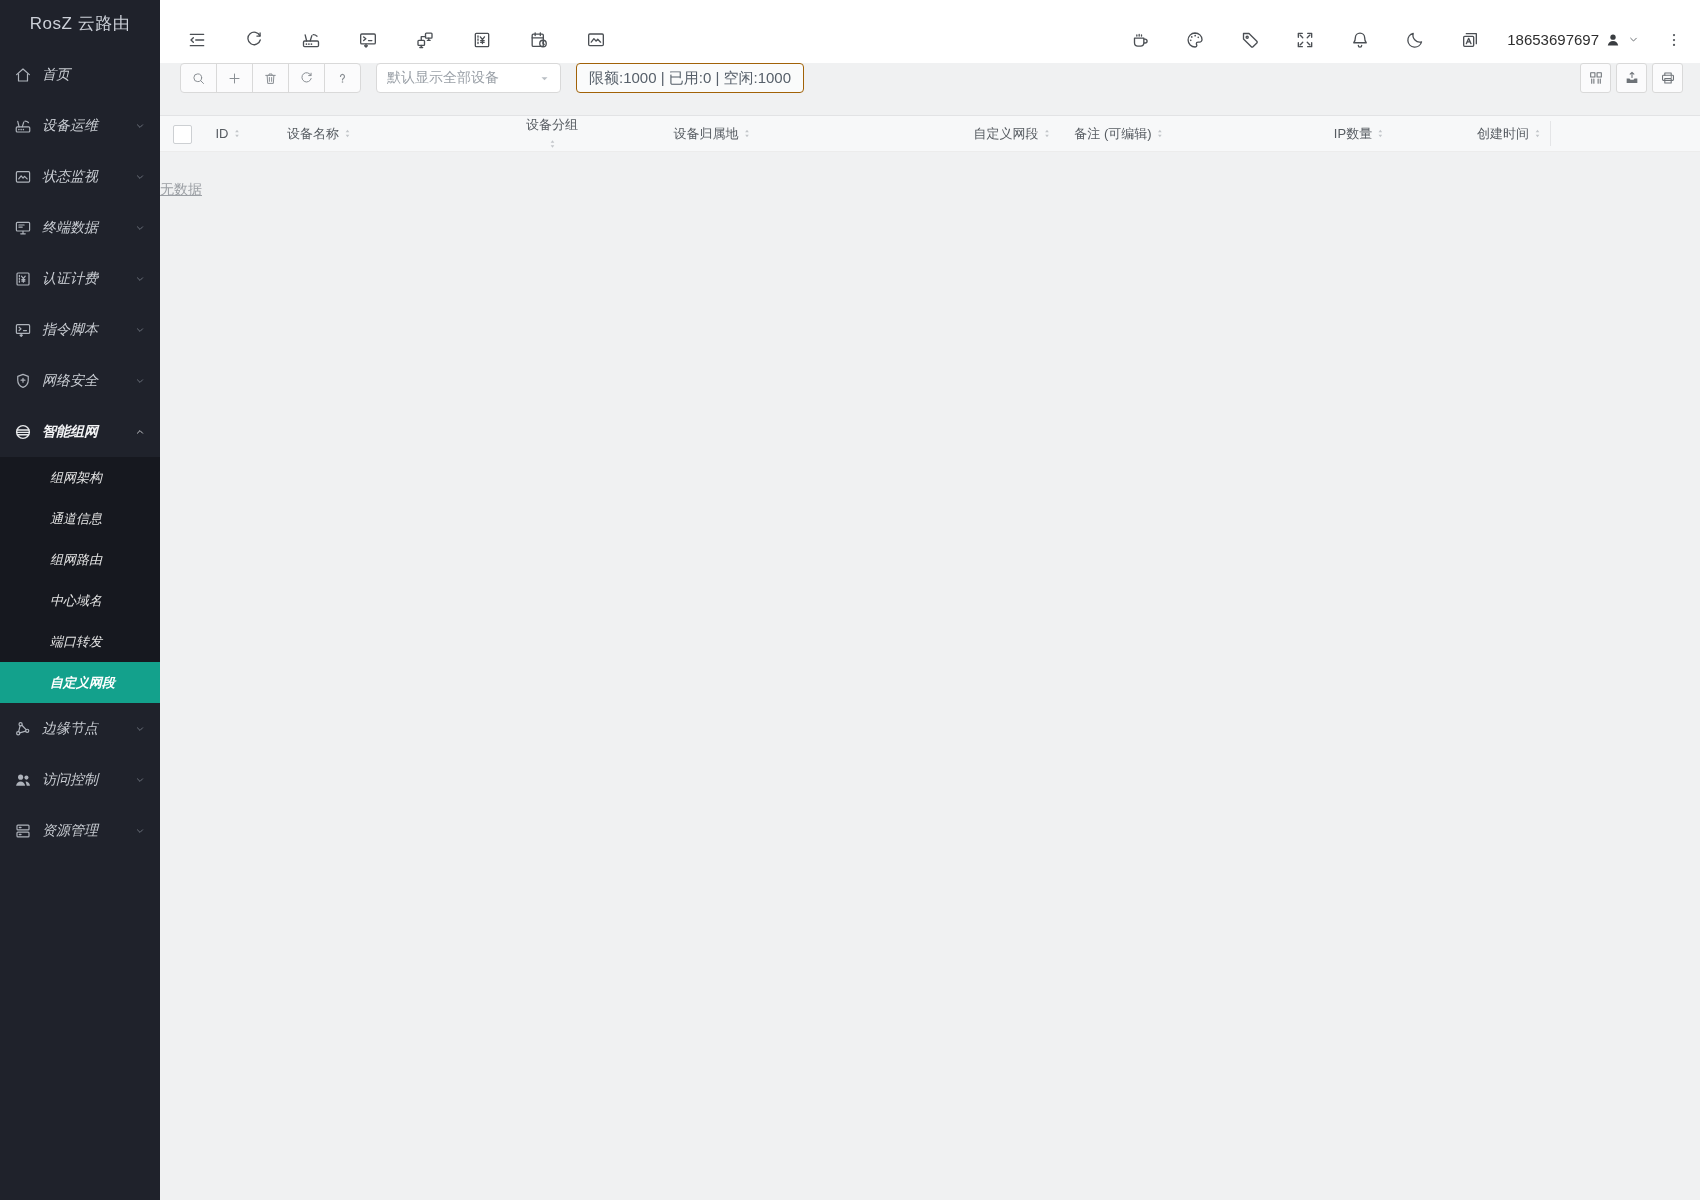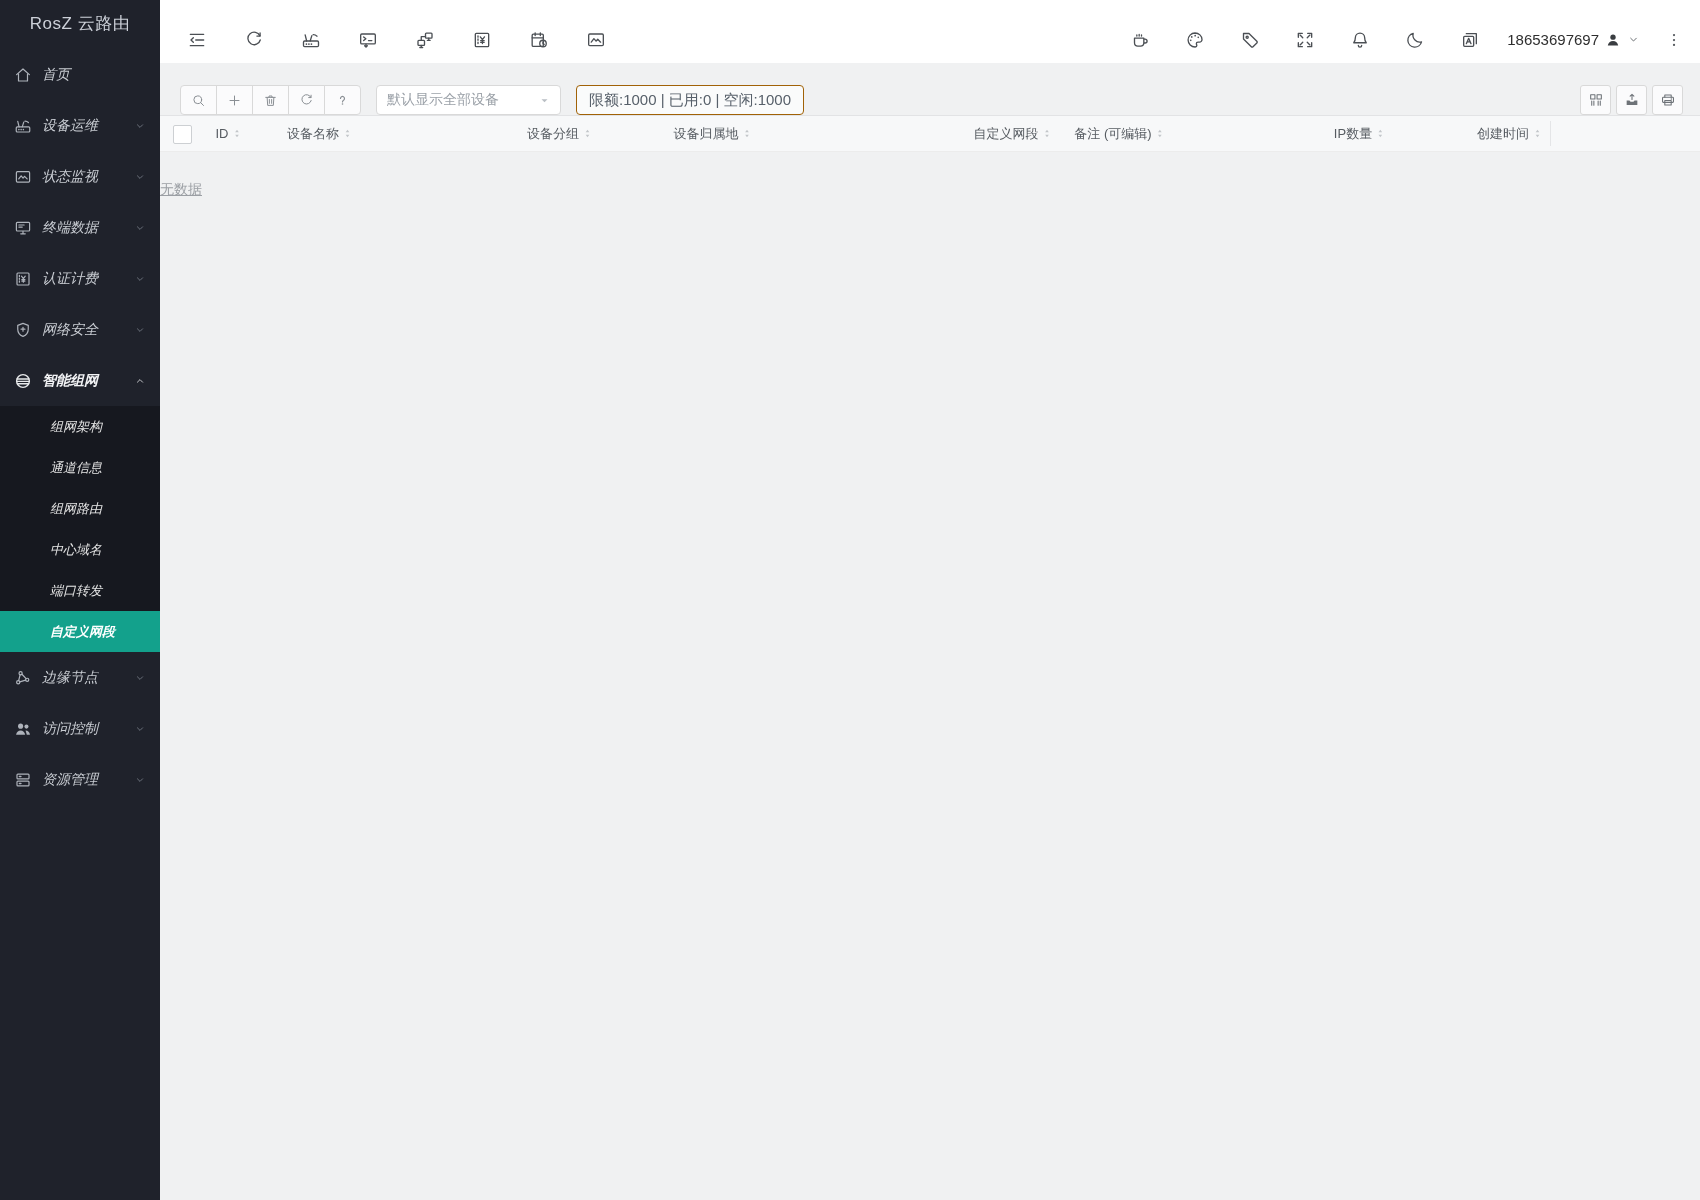--- a/index.html
+++ b/index.html
@@ -32,21 +32,21 @@
   .quick{display:flex;gap:27px;}
   .tright{margin-left:auto;display:flex;align-items:center;gap:22px;}
   .account{display:flex;align-items:center;gap:6px;cursor:pointer;color:#2e2e2e;}
   .account .phone{font-size:15px;}
   .account .ic{width:16px;height:16px;color:#3a3d41;}
   .account .chev{width:13px;height:13px;color:#55595e;}
   .kebab{width:24px;height:30px;border:none;background:none;padding:0;display:flex;align-items:center;justify-content:center;color:#55595e;cursor:pointer;}
   .kebab .ic{width:18px;height:18px;}
 
   
-  .toolbar{height:52px;display:flex;align-items:flex-end;padding:0 17px 0 20px;gap:15px;border-bottom:1px solid #e2e3e5;}
+  .toolbar{height:52px;display:flex;align-items:flex-start;padding:0 17px 0 20px;gap:15px;border-bottom:1px solid #e2e3e5;}
   .btn-group{display:flex;}
   .tbtn{width:37px;height:30px;background:#fbfbfc;border:1px solid #d9d9d9;display:flex;align-items:center;justify-content:center;color:#8a8f94;cursor:pointer;margin-left:-1px;padding:0;}
   .tbtn:first-child{margin-left:0;border-radius:4px 0 0 4px;}
   .tbtn:last-child{border-radius:0 4px 4px 0;}
   .tbtn .ic{width:15px;height:15px;}
   .select{width:163px;height:28px;background:#ffffff;border:1px solid #d9d9d9;border-radius:4px;display:flex;align-items:center;padding:0 10px;color:#9ba1a8;font-size:14px;cursor:pointer;}
   .select .caret{margin-left:auto;width:11px;height:11px;color:#b9bec4;}
   .quota{height:28px;border:1px solid #a16207;border-radius:4px;background:#fafbfb;display:flex;align-items:center;padding:0 12px;font-size:15px;color:#57606a;white-space:nowrap;}
   .tool-right{margin-left:auto;display:flex;gap:5px;}
   .tbtn2{width:31px;height:30px;background:#fbfbfc;border:1px solid #d9d9d9;border-radius:3px;display:flex;align-items:center;justify-content:center;color:#6e7378;cursor:pointer;padding:0;}
@@ -132,20 +132,35 @@
           <span>认证计费</span>
           <span class="ic chev">
             <svg viewBox="0 0 24 24" xmlns="http://www.w3.org/2000/svg">
               <path d="M6.8 9.6 12 14.8l5.2-5.2"></path>
             </svg>
           </span>
         </div>
         <div class="side-item">
           <span class="ic">
             <svg viewBox="0 0 24 24" xmlns="http://www.w3.org/2000/svg">
+              <rect x="3.2" y="4.8" width="17.6" height="11.8" rx="1.4"></rect>
+              <path d="M6.8 8.3l2.6 2.2-2.6 2.2M12.6 12.7h4"></path>
+              <path d="M9.6 17v3.2M8 18.9l1.6 1.7 1.6-1.7"></path>
+            </svg>
+          </span>
+          <span>指令脚本</span>
+          <span class="ic chev">
+            <svg viewBox="0 0 24 24" xmlns="http://www.w3.org/2000/svg">
+              <path d="M6.8 9.6 12 14.8l5.2-5.2"></path>
+            </svg>
+          </span>
+        </div>
+        <div class="side-item">
+          <span class="ic">
+            <svg viewBox="0 0 24 24" xmlns="http://www.w3.org/2000/svg">
               <path d="M12 3.2 19 5.8v5.1c0 4.6-2.9 7.9-7 9.6-4.1-1.7-7-5-7-9.6V5.8z"></path>
               <path d="M12 8.3v5.2M9.4 10.9h5.2"></path>
             </svg>
           </span>
           <span>网络安全</span>
           <span class="ic chev">
             <svg viewBox="0 0 24 24" xmlns="http://www.w3.org/2000/svg">
               <path d="M6.8 9.6 12 14.8l5.2-5.2"></path>
             </svg>
           </span>
@@ -479,21 +494,21 @@
         </div>
         <div class="th" style="left: 160px;">
           <span>设备名称</span>
           <span class="ic sort">
             <svg viewBox="0 0 24 24" xmlns="http://www.w3.org/2000/svg">
               <path d="M12 3.6 16 9.4H8z" fill="currentColor" stroke="none"></path>
               <path d="M12 20.4 8 14.6h8z" fill="currentColor" stroke="none"></path>
             </svg>
           </span>
         </div>
-        <div class="th" style="left: 400px;">
+        <div class="th" style="left: 392px; flex-direction: column;">
           <span>设备分组</span>
           <span class="ic sort">
             <svg viewBox="0 0 24 24" xmlns="http://www.w3.org/2000/svg">
               <path d="M12 3.6 16 9.4H8z" fill="currentColor" stroke="none"></path>
               <path d="M12 20.4 8 14.6h8z" fill="currentColor" stroke="none"></path>
             </svg>
           </span>
         </div>
         <div class="th" style="left: 553px;">
           <span>设备归属地</span>

